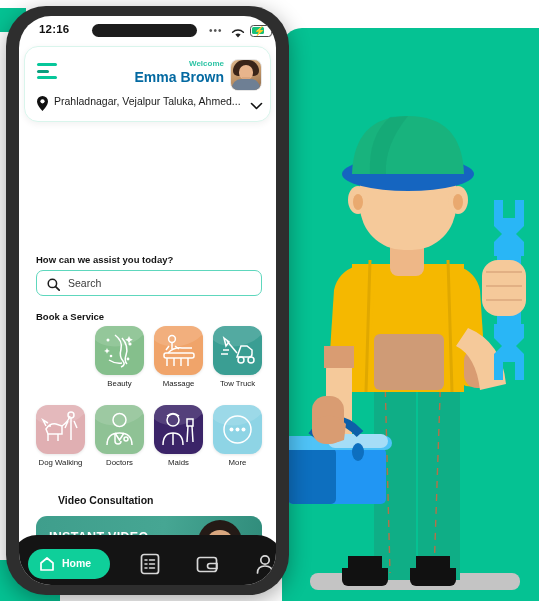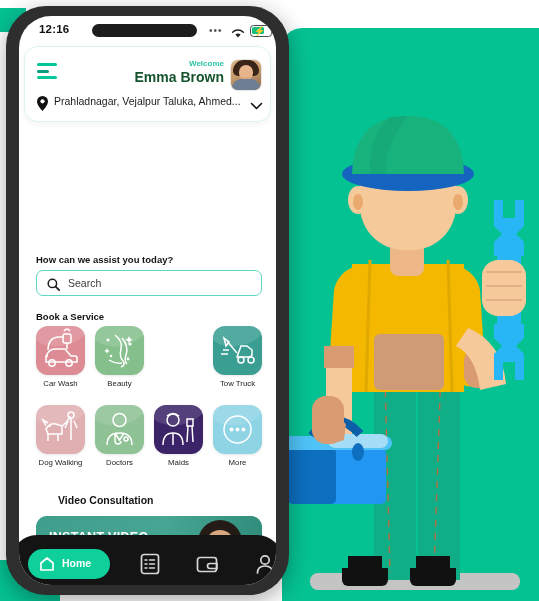--- a/index.html
+++ b/index.html
@@ -50,21 +50,21 @@
     position:absolute;left:5px;top:30px;width:247px;height:76px;
     background:#fff;border:1px solid #d9f5ec;border-radius:14px;box-sizing:border-box;
     box-shadow:0 2px 7px rgba(0,0,0,.06);
   }
   .burger{position:absolute;left:12px;top:16px;width:20px;}
   .burger i{display:block;height:3px;background:#06c79a;border-radius:2px;margin-bottom:3.5px;}
   .burger i.l1{width:20px;}
   .burger i.l2{width:12px;background:#0b9e7e;}
   .burger i.l3{width:20px;}
   .welcome{position:absolute;right:46px;top:12px;font-size:8px;color:#2ec4a5;font-weight:bold;text-align:right;}
-  .uname{position:absolute;right:46px;top:22px;font-size:14px;color:#14532d;font-weight:bold;text-align:right;white-space:nowrap;}
+  .uname{position:absolute;right:46px;top:22px;font-size:14px;color:#0369a1;font-weight:bold;text-align:right;white-space:nowrap;}
   .avatar{
     position:absolute;right:8px;top:12px;width:30px;height:30px;border-radius:8px;overflow:hidden;
     background:linear-gradient(160deg,#d9b48a 0%,#c79a6b 45%,#8e6a4b 100%);
     border:1px solid #e6e6e6;
   }
   .av-hair{position:absolute;left:2px;top:0px;width:26px;height:16px;background:#3a2418;border-radius:13px 13px 6px 6px;}
   .av-face{position:absolute;left:8px;top:5px;width:14px;height:15px;background:#e8b48c;border-radius:7px;}
   .av-body{position:absolute;left:1px;top:19px;width:28px;height:12px;background:#6e7f94;border-radius:9px 9px 0 0;}
   .av-neck{position:absolute;left:11px;top:17px;width:8px;height:5px;background:#dca77e;}
 
@@ -283,36 +283,20 @@
         </svg>
       </span>
       <span class="s-text">Search</span>
     </div>
 
     <div class="sec-label" style="top:295px;">Book a Service</div>
 
     <div class="grid">
 
       <div class="g-row" style="top:0px;">
-        <div class="tile" style="left:0px;">
-          <div class="sq" style="background:#dd8b95;">
-            <svg class="gl" viewBox="0 0 49 49">
-              <g stroke="#fff" stroke-width="1.5" fill="none">
-                <path d="M10 30 q3 -7 9 -7 h10 l6 7 h4 a2 2 0 0 1 2 2 v4 h-31 v-4 a2 2 0 0 1 2 -2 z"></path>
-                <circle cx="16" cy="37" r="3.2"></circle>
-                    <circle cx="33" cy="37" r="3.2"></circle>
-                <path d="M12 24 q0 -12 10 -13 h6"></path>
-                <rect x="27" y="8" width="8" height="9" rx="2"></rect>
-                <path d="M31 17 v6"></path>
-                <path d="M28 5 q3 -4 6 0"></path>
-              </g>
-            </svg>
-          </div>
-          <div class="cap">Car Wash</div>
-        </div>
 
         <div class="tile" style="left:59px;">
           <div class="sq" style="background:#85bf8c;">
             <svg class="gl" viewBox="0 0 49 49">
               <g stroke="#fff" stroke-width="1.5" fill="none">
                 <path d="M20 9 q8 6 6 14 q-2 8 2 12 q3 4 -2 6"></path>
                 <path d="M27 12 q7 8 4 17 q-2 6 1 9"></path>
                 <path d="M14 34 q6 4 13 3"></path>
               </g>
               <g fill="#fff">
@@ -321,20 +305,34 @@
                 <circle cx="16" cy="30" r="1.3"></circle>
                     <circle cx="33" cy="33" r="1.4"></circle>
                 <path d="M34 10 l1.2 2.6 l2.6 1.2 l-2.6 1.2 l-1.2 2.6 l-1.2 -2.6 l-2.6 -1.2 l2.6 -1.2 z"></path>
                 <path d="M12 22 l.9 2 l2 .9 l-2 .9 l-.9 2 l-.9 -2 l-2 -.9 l2 -.9 z"></path>
               </g>
             </svg>
           </div>
           <div class="cap">Beauty</div>
         </div>
 
+        <div class="tile" style="left:118px;">
+          <div class="sq" style="background:#f0a46a;">
+            <svg class="gl" viewBox="0 0 49 49">
+              <g stroke="#fff" stroke-width="1.5" fill="none">
+                <rect x="10" y="27" width="30" height="5" rx="2"></rect>
+                <path d="M13 32 v8 M20 32 v8 M27 32 v8 M34 32 v8"></path>
+                <path d="M14 27 q6 -6 14 -5 h10"></path>
+                <circle cx="18" cy="13" r="3.4"></circle>
+                <path d="M18 17 v6 M15 20 l-3 4 M21 20 l4 3"></path>
+              </g>
+            </svg>
+          </div>
+          <div class="cap">Massage</div>
+        </div>
 
         <div class="tile" style="left:177px;">
           <div class="sq" style="background:#3a9e93;">
             <svg class="gl" viewBox="0 0 49 49">
               <g stroke="#fff" stroke-width="1.5" fill="none">
                 <path d="M24 31 h12 a3 3 0 0 0 3 -3 v-4 l-5 -4 h-6 z"></path>
                 <circle cx="28" cy="34" r="3"></circle>
                     <circle cx="38" cy="34" r="3"></circle>
                 <path d="M24 27 l-10 -12"></path>
                 <path d="M11 12 l5 4 l-3 4 z"></path>

